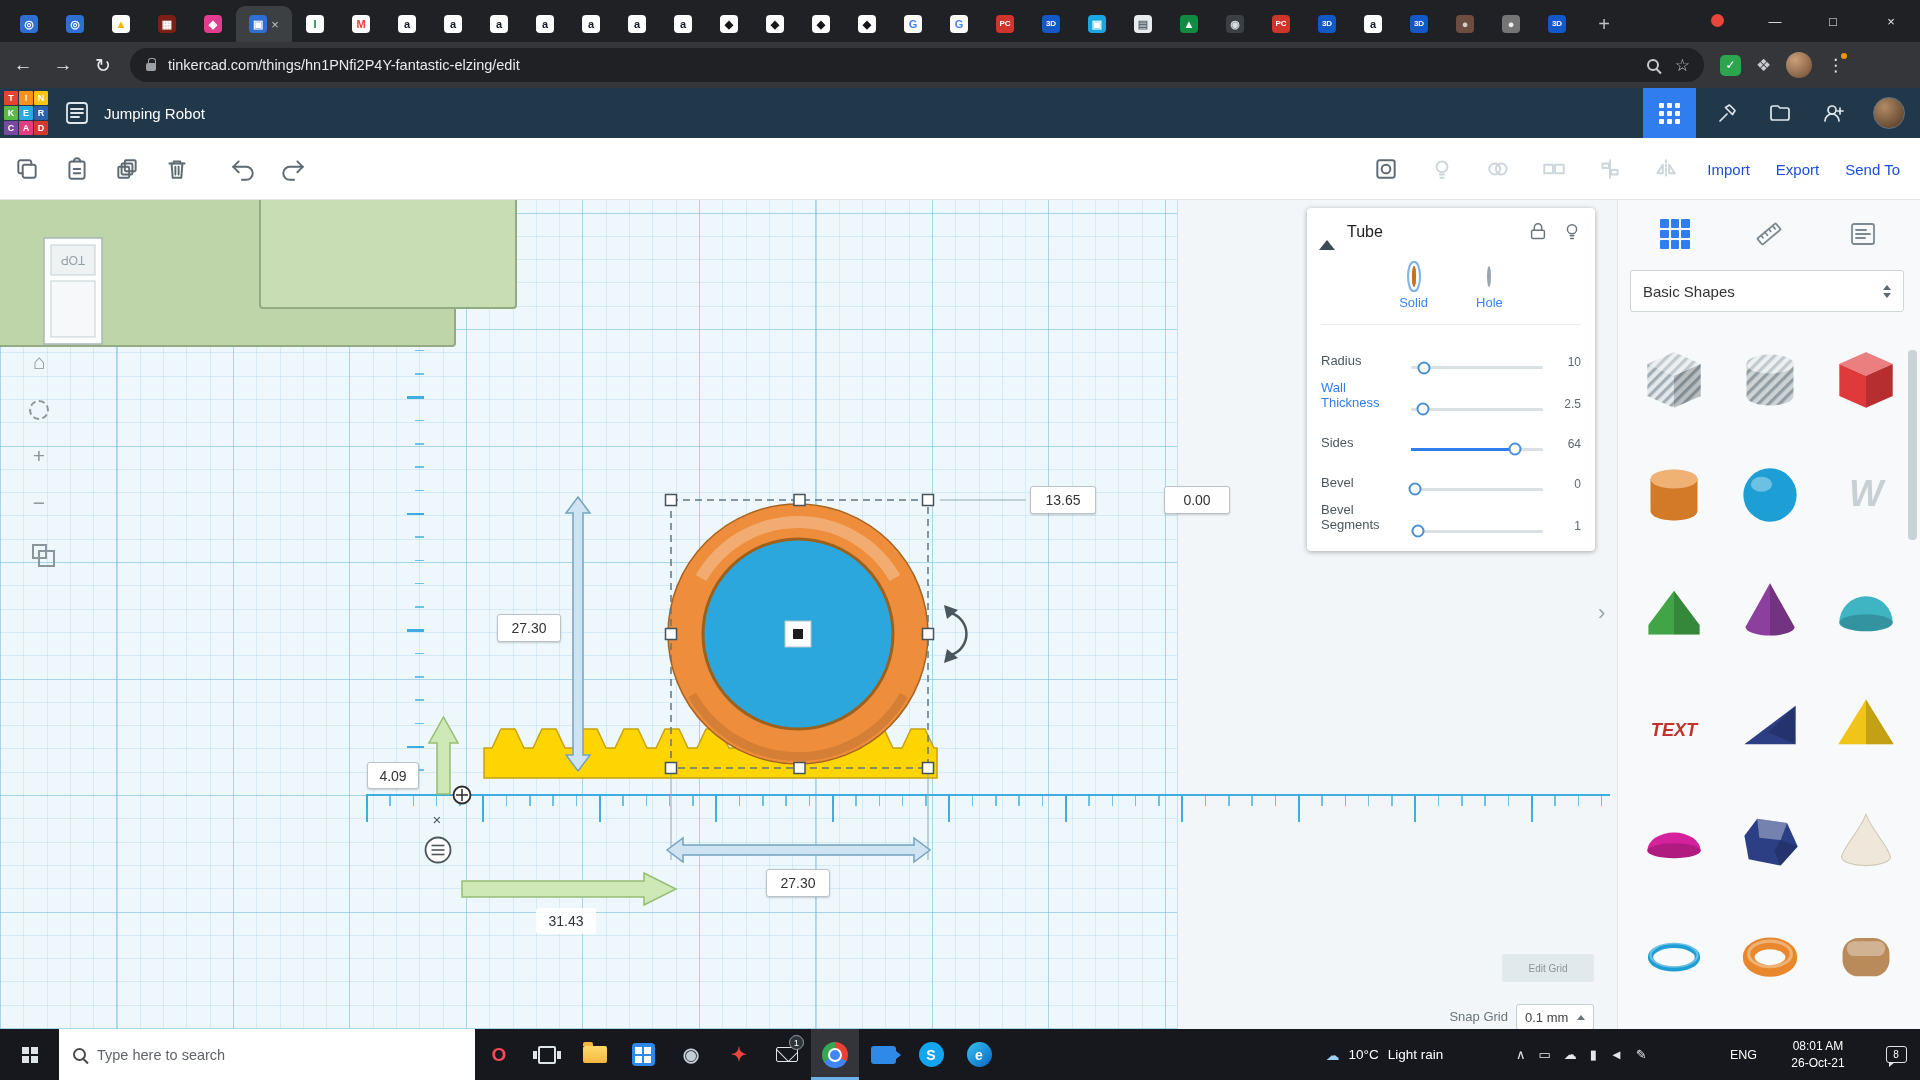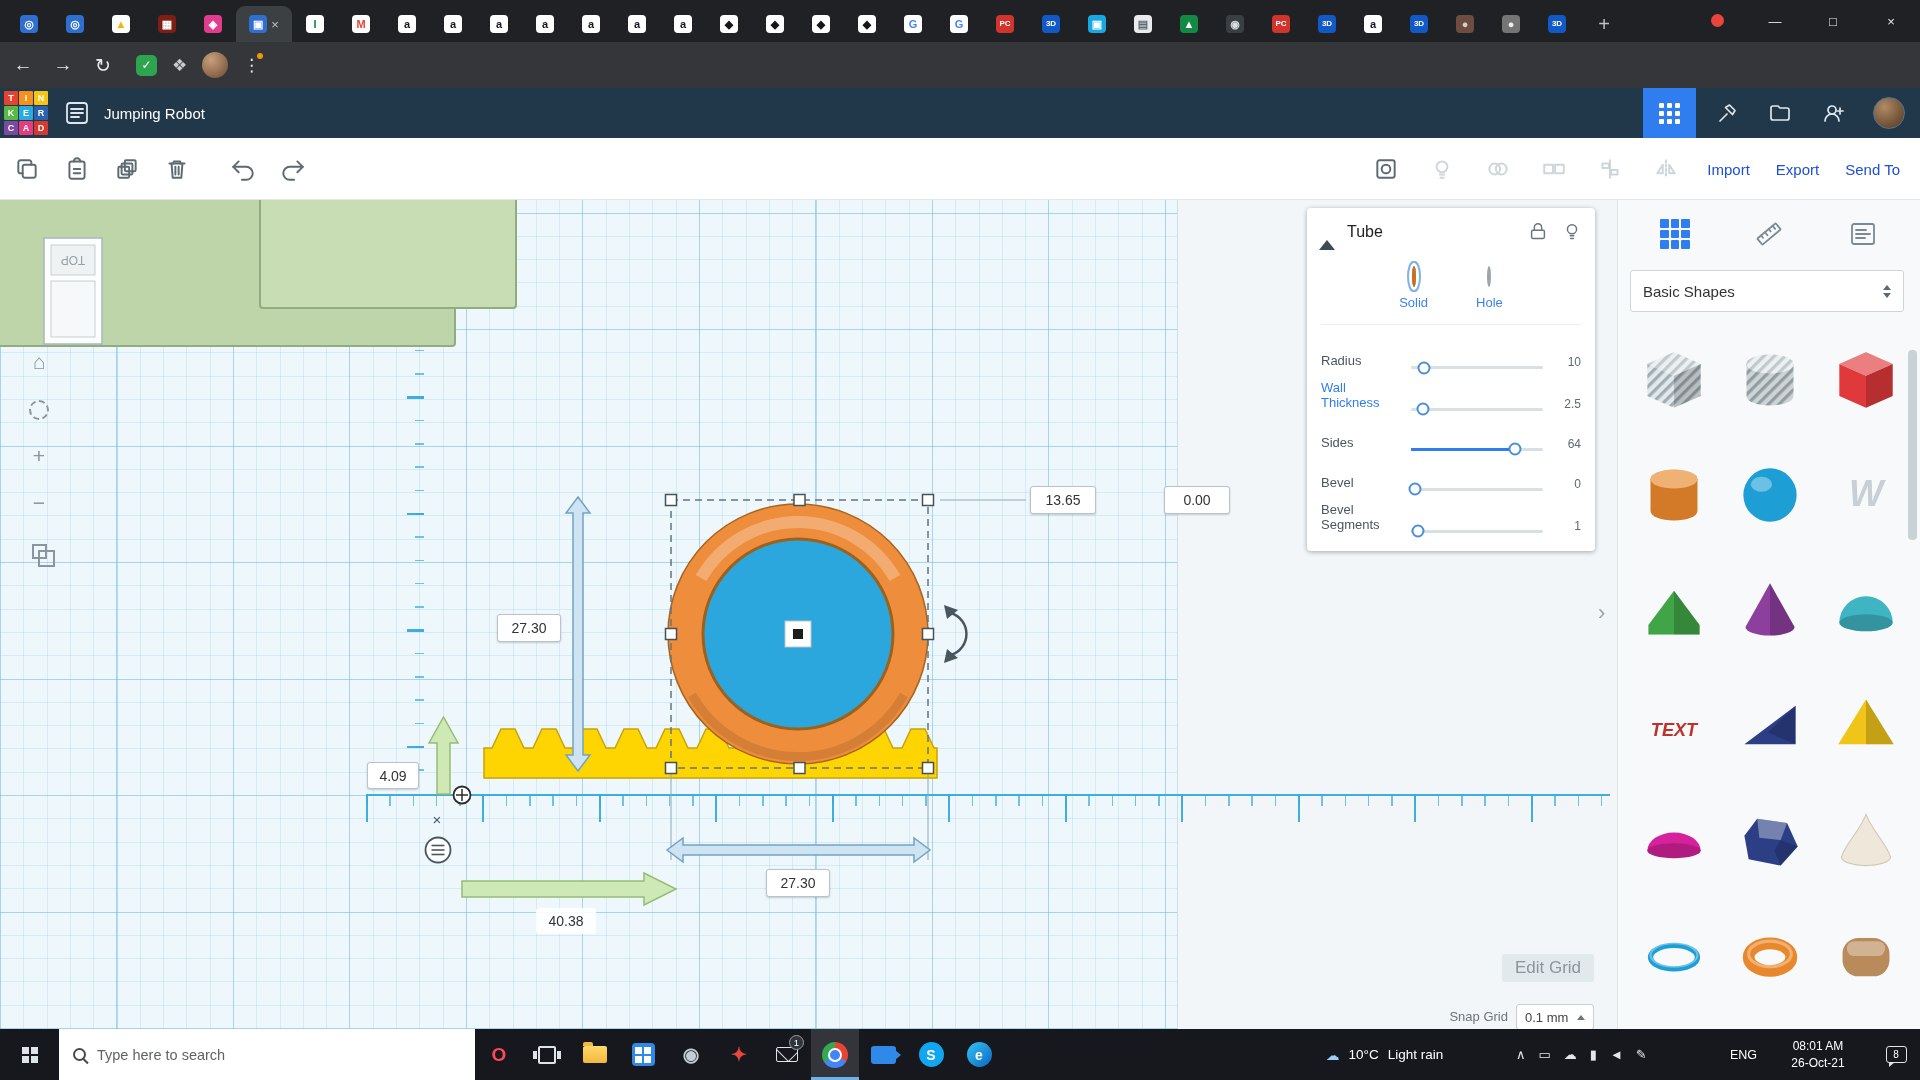--- a/index.html
+++ b/index.html
@@ -83,21 +83,21 @@
   repeating-linear-gradient(to right,rgba(55,170,222,.95) 0 2px,transparent 2px 116.5px),
   repeating-linear-gradient(to right,rgba(55,170,222,.7) 0 1.5px,transparent 1.5px 23.3px);
  background-size:100% 2px,100% 28px,100% 12px;background-position:0 0,0 0,0 0}
 #scene{position:absolute;left:0;top:0}
 .dimbox{position:absolute;background:#fff;border:1px solid #b9c4ca;border-radius:3px;display:flex;align-items:center;justify-content:center;font-size:14px;color:#333;box-shadow:0 1px 2px rgba(0,0,0,.18)}
 .greenlabel{position:absolute;background:rgba(255,255,255,.88);border-radius:3px;display:flex;align-items:center;justify-content:center;font-size:14px;color:#333}
 .vtool{position:absolute;left:20px;width:38px;height:38px;display:flex;align-items:center;justify-content:center;color:#8a969d;font-size:21px}
 .orbit{width:20px;height:20px;border:2px dashed #8a969d;border-radius:50%}
 .persp{width:15px;height:15px;border:2px solid #8a969d;position:relative}
 .persp::after{content:"";position:absolute;left:4px;top:4px;width:13px;height:13px;border:2px solid #8a969d}
-#editgrid{position:absolute;left:1502px;top:754px;width:92px;height:28px;background:#e2e9ec;border:none;border-radius:3px;font-size:17px;color:#8a959c;font-family:"Liberation Sans",sans-serif}
+#editgrid{position:absolute;left:1502px;top:754px;width:92px;height:28px;background:#e2e9ec;border:none;border-radius:3px;font-size:10px;color:#8a959c;font-family:"Liberation Sans",sans-serif}
 #snaplabel{position:absolute;left:1424px;top:809px;width:84px;font-size:13px;color:#6a757c;text-align:right}
 #snapval{position:absolute;left:1516px;top:804px;width:78px;height:26px;background:#fff;border:1px solid #c6cfd4;border-radius:3px;display:flex;align-items:center;justify-content:space-between;padding:0 8px;font-size:13px;color:#444}
 .caretup{width:0;height:0;border-left:4px solid transparent;border-right:4px solid transparent;border-bottom:5px solid #6a757c}
 #panelchev{position:absolute;left:1598px;top:400px;font-size:22px;color:#9aa5ab}
 
 
 #inspector{position:absolute;left:1307px;top:208px;width:288px;background:#fff;border-radius:4px;box-shadow:0 1px 5px rgba(0,0,0,.32);z-index:5;padding-bottom:12px}
 .ih{height:48px;display:flex;align-items:center;padding:0 12px;gap:12px}
 .tri{width:0;height:0;border-left:8px solid transparent;border-right:8px solid transparent;border-bottom:10px solid #3c4b54}
 .ititle{font-size:16px;color:#222;flex:1}
@@ -296,20 +296,28 @@
     <span>—</span>
     <span>□</span>
     <span>×</span>
   </div>
 </div>
 
 <div id="urlbar">
   <span class="navbtn">←</span>
   <span class="navbtn">→</span>
   <span class="navbtn">↻</span>
+  <div id="urlpill">
+    <span class="lock"></span>
+    <span id="urltext">tinkercad.com/things/hn1PNfi2P4Y-fantastic-elzing/edit</span>
+    <span class="pillicons">
+      <span class="mag"></span>
+      <span class="star">☆</span>
+    </span>
+  </div>
   <div id="urlbar-right">
     <span class="shield">✓</span>
     <span class="puzzle">❖</span>
     <span class="smallavatar"></span>
     <span class="kebab">⋮</span>
   </div>
 </div>
 
 <div id="appheader">
   <div id="tclogo">
@@ -528,21 +536,21 @@
       <line x1="431.5" y1="650" x2="444.5" y2="650" stroke-width="1.6"></line>
       <line x1="431.5" y1="654.5" x2="444.5" y2="654.5" stroke-width="1.6"></line>
     </g>
   </svg>
 
   <div class="dimbox" style="left:497px;top:414px;width:64px;height:28px">27.30</div>
   <div class="dimbox" style="left:766px;top:669px;width:64px;height:28px">27.30</div>
   <div class="dimbox" style="left:1030px;top:286px;width:66px;height:28px">13.65</div>
   <div class="dimbox" style="left:1164px;top:286px;width:66px;height:28px">0.00</div>
   <div class="dimbox" style="left:367px;top:562px;width:52px;height:27px">4.09</div>
-  <div class="greenlabel" style="left:536px;top:708px;width:60px;height:26px">40.38</div>
+  <div class="greenlabel" style="left:536px;top:708px;width:60px;height:26px">31.43</div>
 
   <div class="vtool" style="top:143px">
       <span>⌂</span>
     </div>
   <div class="vtool" style="top:191px">
       <span class="orbit"></span>
     </div>
   <div class="vtool" style="top:237px">
       <span>+</span>
     </div>

